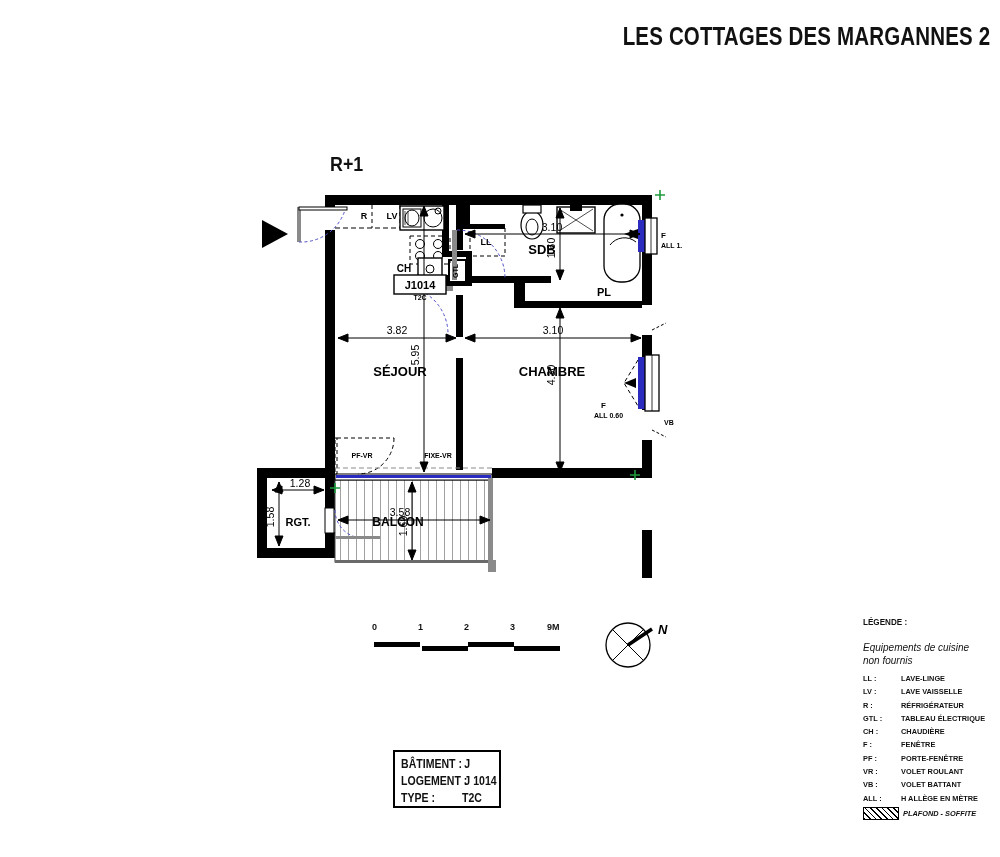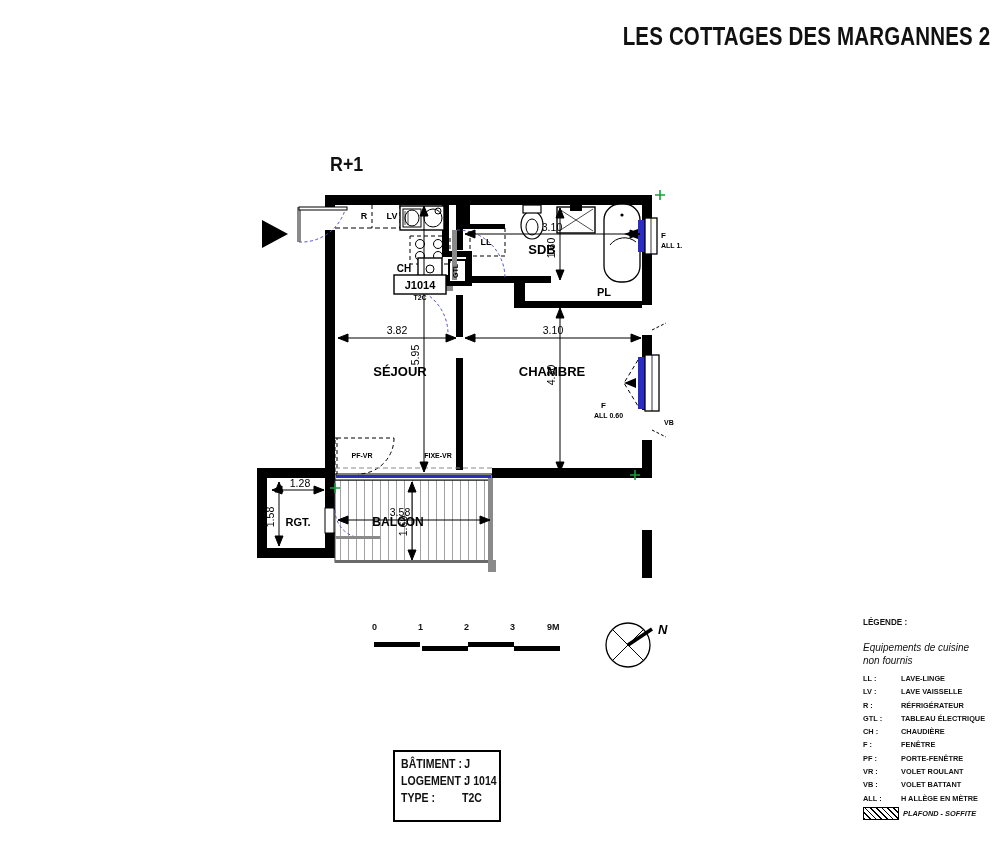--- a/index.html
+++ b/index.html
@@ -32,21 +32,21 @@
   
   #scalebar{position:absolute;left:360px;top:622px;width:190px;height:40px;}
   .sb-num{position:absolute;top:0;font-size:9px;font-weight:bold;}
   .sb-seg{position:absolute;top:20px;height:5px;background:#000;}
 
   
   #compass{position:absolute;left:588px;top:618px;width:70px;height:55px;}
 
   
   #info-box{
-    position:absolute;left:381px;top:750px;width:108px;height:72px;
+    position:absolute;left:381px;top:750px;width:108px;height:58px;
     border:2px solid #000;background:#fff;
     padding:4px 6px 0 6px;box-sizing:border-box;
   }
   .info-row{display:flex;font-size:12px;font-weight:bold;line-height:17px;
     transform:scaleX(.88);transform-origin:left center;white-space:nowrap;}
   .info-key{width:72px;}
   .info-val{}
 
   
   #legend{position:absolute;left:851px;top:617px;width:145px;}

